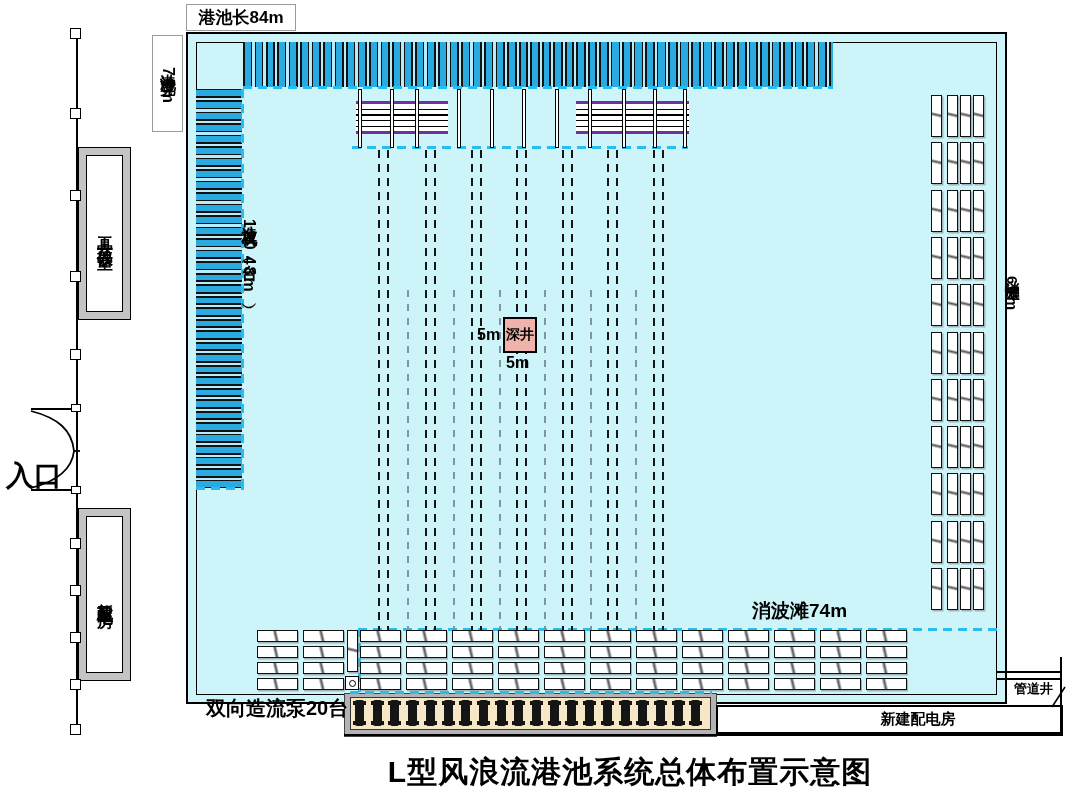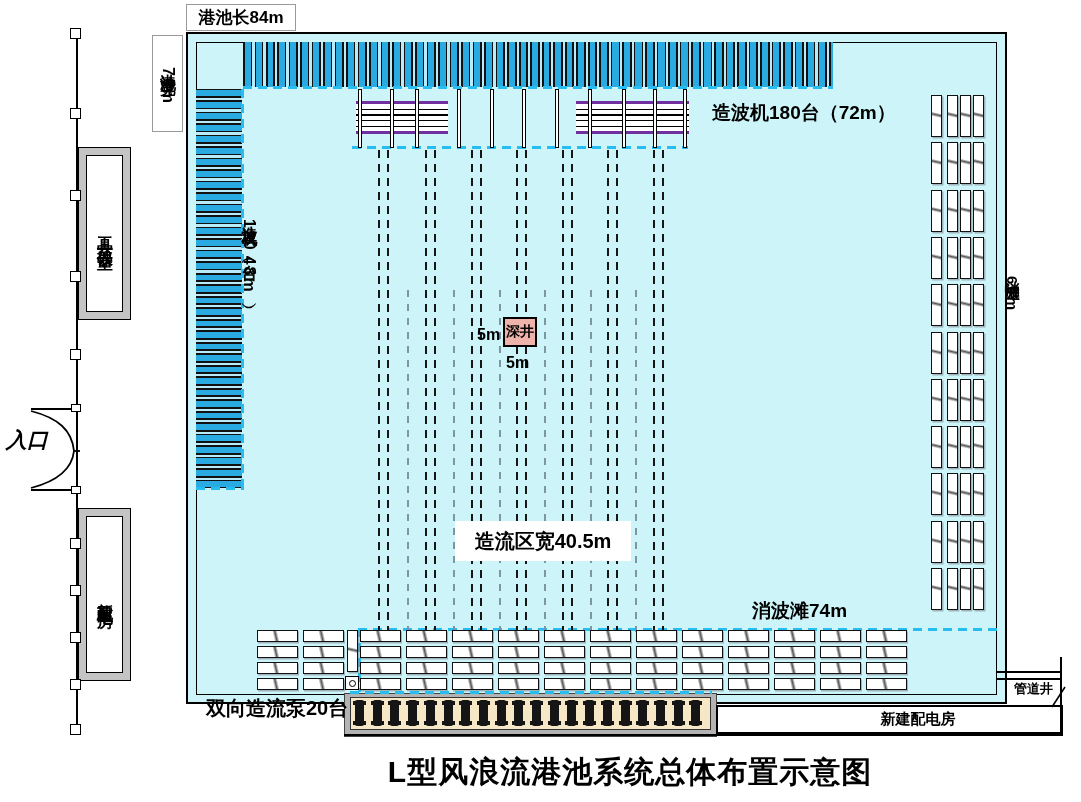--- a/index.html
+++ b/index.html
@@ -48,21 +48,21 @@
 
   <svg class="abs" style="left:20px;top:396px;z-index:4;" width="64" height="104" viewBox="0 0 64 104">
     <g fill="none" stroke="#000" stroke-width="1.8">
       <path d="M11 13 H58"></path>
       <path d="M11 94 H58"></path>
       <path d="M11 15 C 38 22, 52 34, 54 55"></path>
       <path d="M11 92 C 38 85, 52 73, 54 55"></path>
       <path d="M54 55 H60"></path>
     </g>
   </svg>
-  <div class="lbl" style="left:6px;top:428px;font-size:21px;font-style:italic;">入口</div>
+  <div class="lbl" style="left:6px;top:460px;font-size:28px;">入口</div>
 
   <div class="bldg" style="left:78px;top:147px;width:53px;height:173px;">
     <div class="bldg-inner">
       <span class="vtext" style="font-weight:bold;font-size:16px;">工具室 仪器室</span>
     </div>
   </div>
   <div class="bldg" style="left:78px;top:508px;width:53px;height:173px;">
     <div class="bldg-inner">
       <span class="vtext" style="font-weight:bold;font-size:16px;">新建配电房</span>
     </div>
@@ -77,28 +77,26 @@
   <div class="strip-top" style="left:243px;top:42px;width:590px;height:45px;"></div>
   <div class="cyadash-h" style="left:243px;top:86px;width:590px;height:3px;"></div>
   <div class="strip-left" style="left:196px;top:89px;width:46px;height:399px;"></div>
   <div class="cyadash-v" style="left:241px;top:89px;width:3px;height:399px;"></div>
   <div class="cyadash-h" style="left:196px;top:487px;width:48px;height:3px;"></div>
 
   <div class="band" style="left:356px;top:101px;width:92px;height:33px;"></div>
   <div class="band" style="left:576px;top:101px;width:113px;height:33px;"></div>
   <div class="cyadash-h" style="left:352px;top:146px;width:336px;height:3px;"></div>
 
-  <div class="lbl" style="left:712px;top:102px;font-size:19px;z-index:5;">造波机180台（72m）</div>
   <div class="lbl vtext" style="left:240px;top:213px;font-size:16px;z-index:5;">造波机120台（48m）</div>
 
-  <div class="well" style="left:503px;top:317px;width:34px;height:30px;font-size:14px;">深井</div>
+  <div class="well" style="left:503px;top:317px;width:34px;height:36px;font-size:14px;">深井</div>
   <div class="lbl" style="left:477px;top:326px;font-size:16px;z-index:6;">5m</div>
   <div class="lbl" style="left:506px;top:354px;font-size:16px;z-index:6;">5m</div>
 
-  <div class="wbox" style="left:455px;top:521px;width:176px;height:40px;font-size:20px;z-index:5;">造流区宽40.5m</div>
 
   <div class="lbl vtext" style="left:1004px;top:270px;font-size:15px;z-index:7;">消波滩60m</div>
 
   <div class="lbl" style="left:752px;top:600px;font-size:19px;z-index:5;">消波滩74m</div>
   <div class="cyadash-h" style="left:358px;top:628px;width:639px;height:3px;"></div>
   <div class="cyadash-v" style="left:358px;top:628px;width:3px;height:64px;"></div>
   <div class="vslat" style="left:347px;top:630px;width:11px;height:42px;"></div>
   <div class="circle-box" style="left:345px;top:676px;width:14px;height:14px;">
       <i></i>
     </div>

